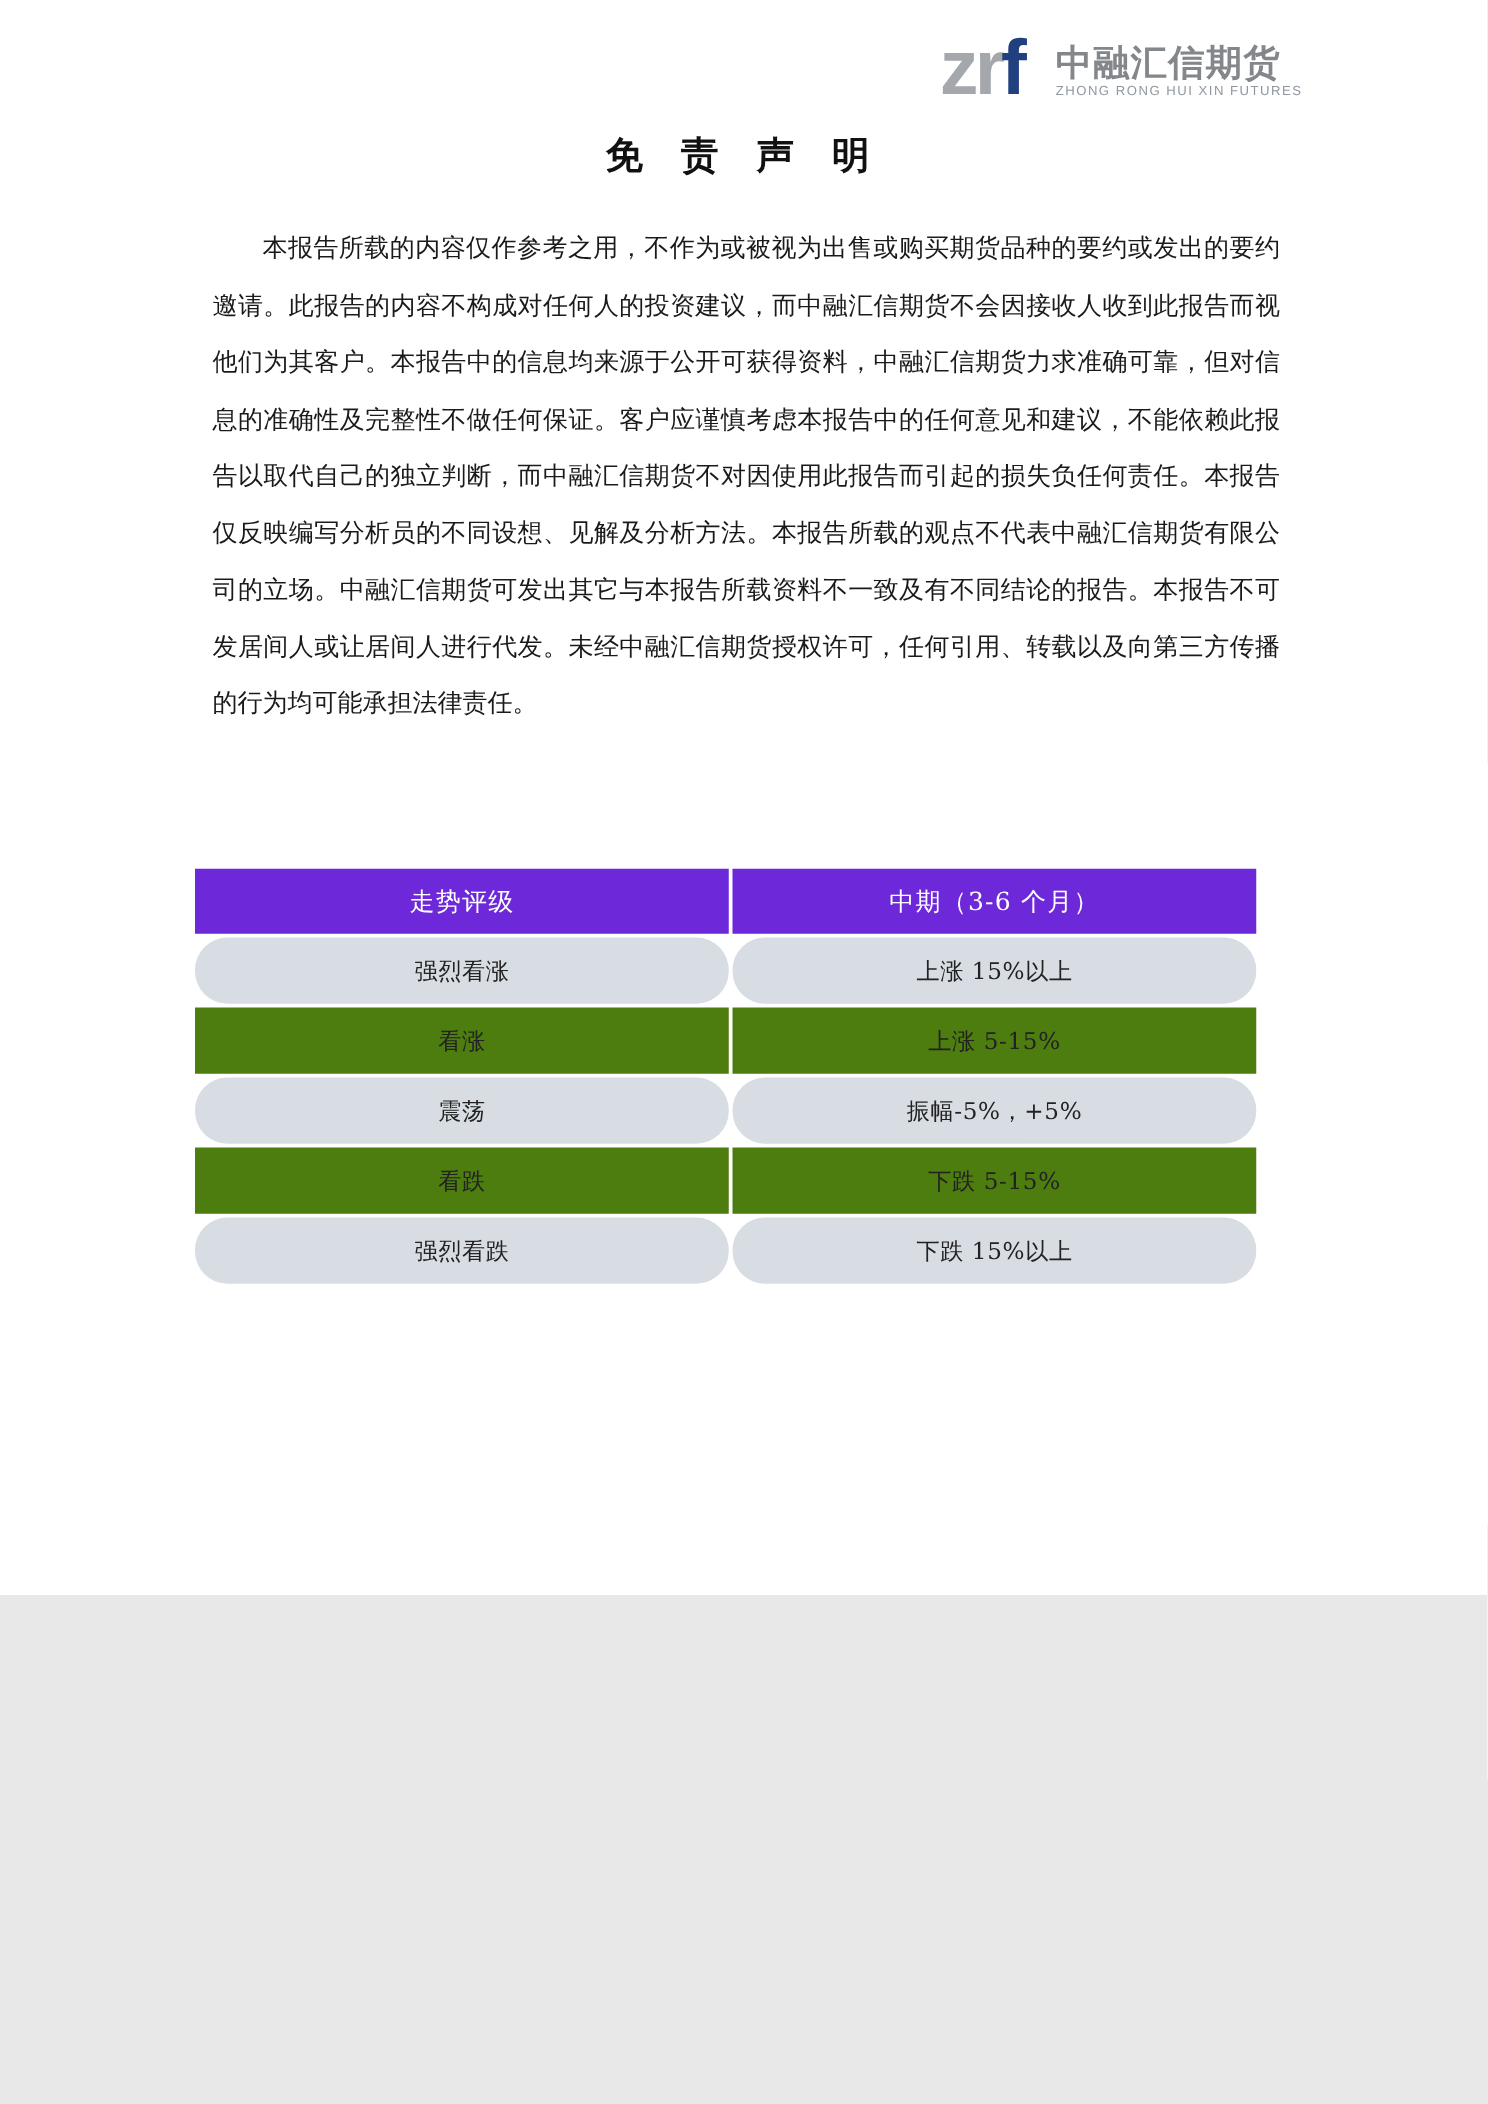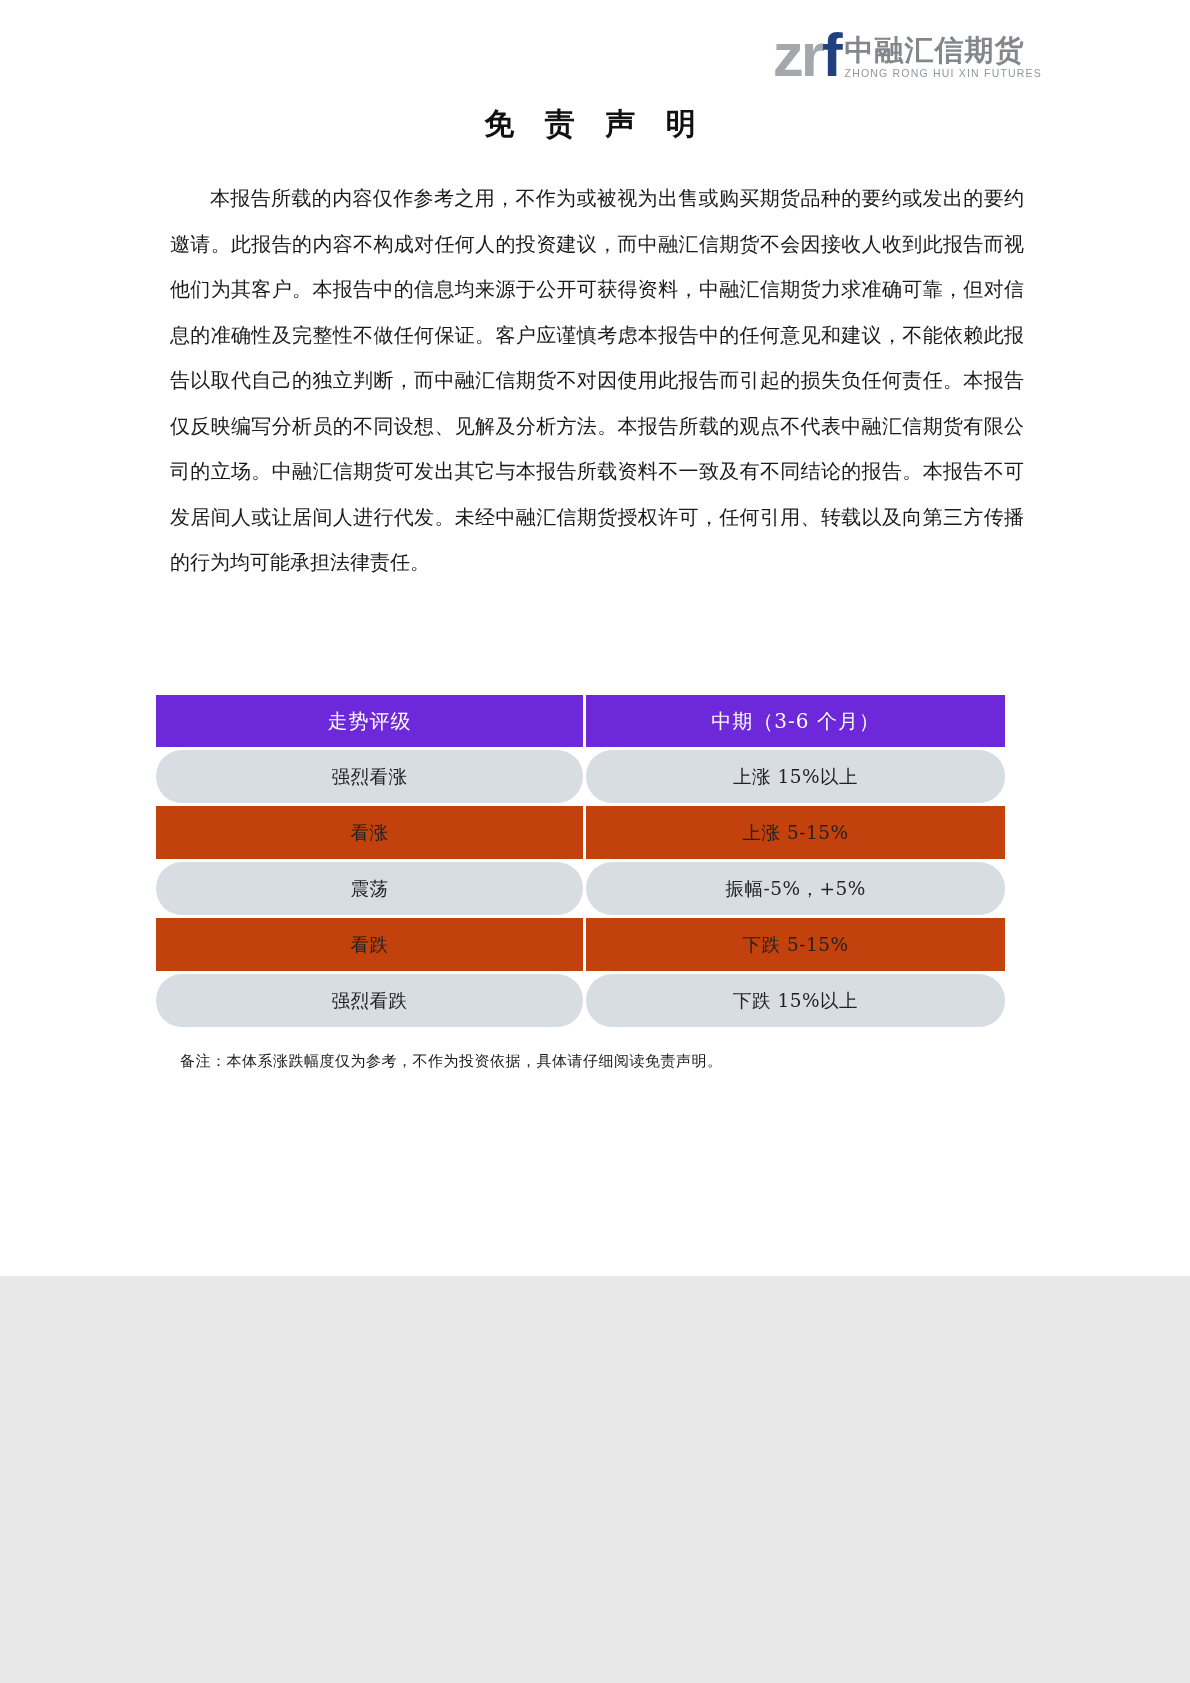--- a/index.html
+++ b/index.html
@@ -28,21 +28,21 @@
     font-weight: bold;
     font-size: 62px;
     line-height: 62px;
     letter-spacing: -3px;
   }
   .logo-zrf .zr { color: #a4a8ad; }
   .logo-zrf .f  { color: #20407f; }
   .logo-text {
     display: flex;
     flex-direction: column;
-    margin-left: 5px;
+    margin-left: 26px;
     padding-top: 4px;
   }
   .logo-cn {
     font-family: "DejaVu Sans", "Liberation Sans", sans-serif;
     font-weight: bold;
     font-size: 29px;
     line-height: 32px;
     color: #83878c;
     letter-spacing: 1px;
   }
@@ -117,21 +117,21 @@
   }
   .rating-table td {
     height: 53px;
     text-align: center;
     vertical-align: middle;
     font-size: 18.5px;
     color: #222;
     letter-spacing: 0.5px;
   }
   .rating-table tr.row-gray td { background: #d8dce3; border-radius: 26px; }
-  .rating-table tr.row-blue td { background: #c2410c; }
+  .rating-table tr.row-blue td { background: #4d7c0f; }
 
   
   .table-note {
     position: absolute;
     top: 1052px;
     left: 180px;
     font-size: 15px;
     color: #1a1a1a;
     letter-spacing: 0.5px;
   }
@@ -194,17 +194,16 @@
         <td>看跌</td>
         <td>下跌 5-15%</td>
       </tr>
       <tr class="row-gray">
         <td>强烈看跌</td>
         <td>下跌 15%以上</td>
       </tr>
     </tbody>
   </table>
 
-  <p class="table-note">备注：本体系涨跌幅度仅为参考，不作为投资依据，具体请仔细阅读免责声明。</p>
 
   <div class="page-footer">请务必阅读正文之后的免责声明</div>
 
 </div>
 
 </body></html>

